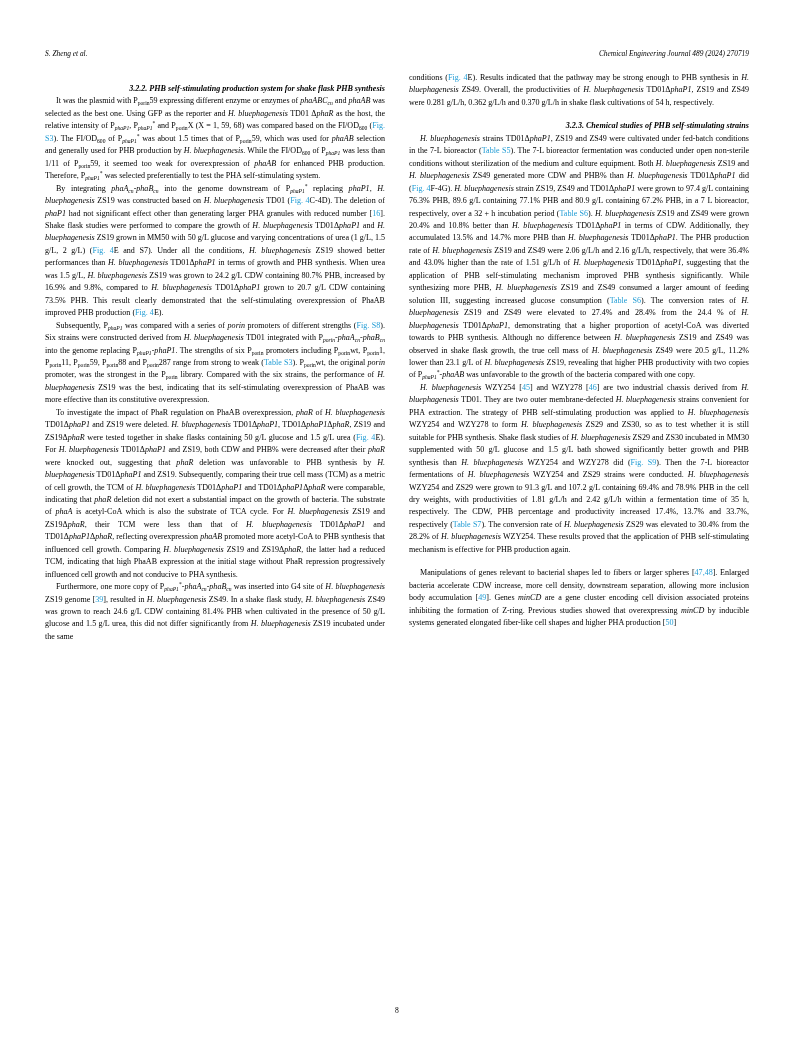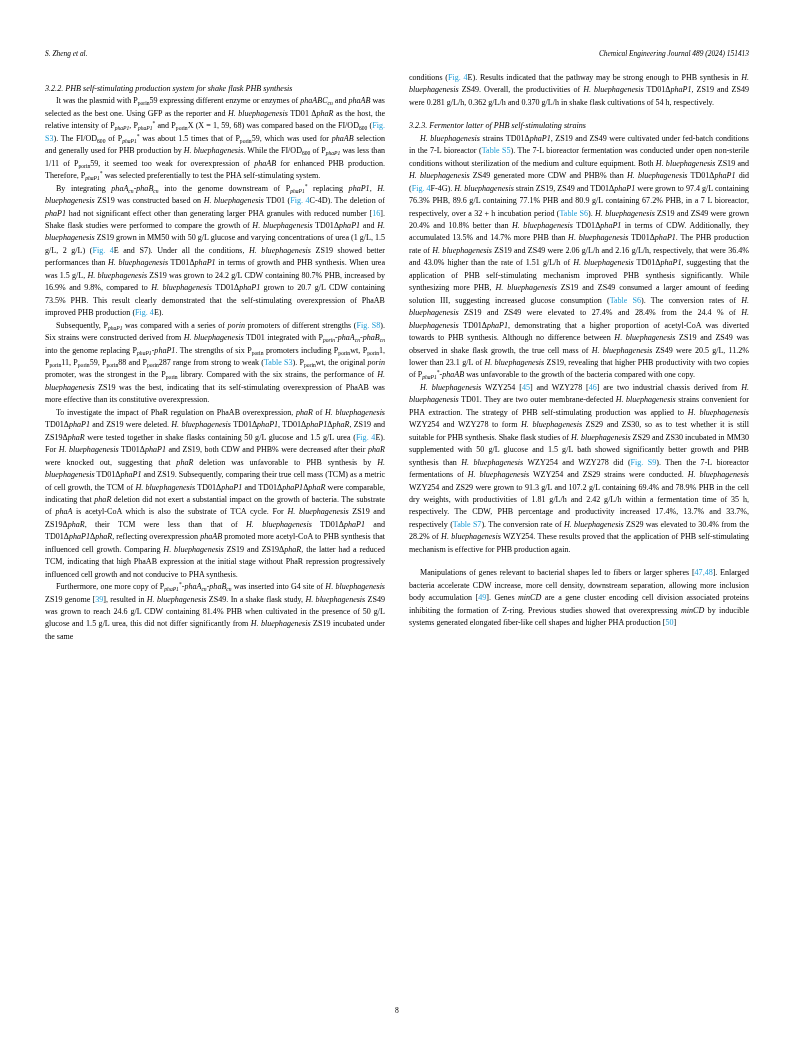--- a/index.html
+++ b/index.html
@@ -60,22 +60,22 @@
     text-justify: inter-word;
     hyphens: manual;
     text-indent: 11px;
   }
   p.para.noindent { text-indent: 0; }
   h4.sec {
     margin: 0;
     font-size: 8.1px;
     line-height: 12.45px;
     font-style: italic;
-    font-weight: normal;
-    text-align: left;
+    font-weight: bold;
+    text-align: right;
     text-indent: 0;
   }
   .sp-before-head { height: 11px; }
   .sp-after-head  { height: 0px; }
 
   i, .it { font-style: italic; }
   .ref { color: #1f9bd4; }
   sub {
     font-size: 5.6px;
     line-height: 0;
@@ -95,39 +95,39 @@
     font-size: 7.6px;
   }
 </style>
 </head>
 <body>
 
 <div class="page">
 
   <div class="runhead">
     <span class="runhead-left">S. Zheng et al.</span>
-    <span class="runhead-right">Chemical Engineering Journal 489 (2024) 151413</span>
+    <span class="runhead-right">Chemical Engineering Journal 489 (2024) 270719</span>
   </div>
 
   <div class="columns">
 
     <div class="col">
       <div class="sp-before-head"></div>
       <h4 class="sec">3.2.2. PHB self-stimulating production system for shake flask PHB synthesis</h4>
       <p class="para">It was the plasmid with P<sub>porin</sub>59 expressing different enzyme or enzymes of <i>phaABC</i><sub><i>cn</i></sub> and <i>phaAB</i> was selected as the best one. Using GFP as the reporter and <i>H. bluephagenesis</i> TD01 Δ<i>phaR</i> as the host, the relative intensity of P<sub><i>phaP1</i></sub>, P<sub><i>phaP1</i></sub><sup>*</sup> and P<sub>porin</sub>X (X = 1, 59, 68) was compared based on the FI/OD<sub>600</sub> (<span class="ref">Fig. S3</span>). The FI/OD<sub>600</sub> of P<sub><i>phaP1</i></sub><sup>*</sup> was about 1.5 times that of P<sub>porin</sub>59, which was used for <i>phaAB</i> selection and generally used for PHB production by <i>H. bluephagenesis</i>. While the FI/OD<sub>600</sub> of P<sub><i>phaP1</i></sub> was less than 1/11 of P<sub>porin</sub>59, it seemed too weak for overexpression of <i>phaAB</i> for enhanced PHB production. Therefore, P<sub><i>phaP1</i></sub><sup>*</sup> was selected preferentially to test the PHA self-stimulating system.</p>
       <p class="para">By integrating <i>phaA</i><sub><i>cn</i></sub>-<i>phaB</i><sub><i>cn</i></sub> into the genome downstream of P<sub><i>phaP1</i></sub><sup>*</sup> replacing <i>phaP1</i>, <i>H. bluephagenesis</i> ZS19 was constructed based on <i>H. bluephagenesis</i> TD01 (<span class="ref">Fig. 4</span>C-4D). The deletion of <i>phaP1</i> had not significant effect other than generating larger PHA granules with reduced number [<span class="ref">16</span>]. Shake flask studies were performed to compare the growth of <i>H. bluephagenesis</i> TD01Δ<i>phaP1</i> and <i>H. bluephagenesis</i> ZS19 grown in MM50 with 50 g/L glucose and varying concentrations of urea (1 g/L, 1.5 g/L, 2 g/L) (<span class="ref">Fig. 4</span>E and S7). Under all the conditions, <i>H. bluephagenesis</i> ZS19 showed better performances than <i>H. bluephagenesis</i> TD01Δ<i>phaP1</i> in terms of growth and PHB synthesis. When urea was 1.5 g/L, <i>H. bluephagenesis</i> ZS19 was grown to 24.2 g/L CDW containing 80.7% PHB, increased by 16.9% and 9.8%, compared to <i>H. bluephagenesis</i> TD01Δ<i>phaP1</i> grown to 20.7 g/L CDW containing 73.5% PHB. This result clearly demonstrated that the self-stimulating overexpression of PhaAB improved PHB production (<span class="ref">Fig. 4</span>E).</p>
       <p class="para">Subsequently, P<sub><i>phaP1</i></sub> was compared with a series of <i>porin</i> promoters of different strengths (<span class="ref">Fig. S8</span>). Six strains were constructed derived from <i>H. bluephagenesis</i> TD01 integrated with P<sub><i>porin</i></sub>-<i>phaA</i><sub><i>cn</i></sub>-<i>phaB</i><sub><i>cn</i></sub> into the genome replacing P<sub><i>phaP1</i></sub>-<i>phaP1</i>. The strengths of six P<sub>porin</sub> promoters including P<sub>porin</sub>wt, P<sub>porin</sub>1, P<sub>porin</sub>11, P<sub>porin</sub>59, P<sub>porin</sub>88 and P<sub>porin</sub>287 range from strong to weak (<span class="ref">Table S3</span>). P<sub>porin</sub>wt, the original <i>porin</i> promoter, was the strongest in the P<sub>porin</sub> library. Compared with the six strains, the performance of <i>H. bluephagenesis</i> ZS19 was the best, indicating that its self-stimulating overexpression of PhaAB was more effective than its constitutive overexpression.</p>
       <p class="para">To investigate the impact of PhaR regulation on PhaAB overexpression, <i>phaR</i> of <i>H. bluephagenesis</i> TD01Δ<i>phaP1</i> and ZS19 were deleted. <i>H. bluephagenesis</i> TD01Δ<i>phaP1</i>, TD01Δ<i>phaP1</i>Δ<i>phaR</i>, ZS19 and ZS19Δ<i>phaR</i> were tested together in shake flasks containing 50 g/L glucose and 1.5 g/L urea (<span class="ref">Fig. 4</span>E). For <i>H. bluephagenesis</i> TD01Δ<i>phaP1</i> and ZS19, both CDW and PHB% were decreased after their <i>phaR</i> were knocked out, suggesting that <i>phaR</i> deletion was unfavorable to PHB synthesis by <i>H. bluephagenesis</i> TD01Δ<i>phaP1</i> and ZS19. Subsequently, comparing their true cell mass (TCM) as a metric of cell growth, the TCM of <i>H. bluephagenesis</i> TD01Δ<i>phaP1</i> and TD01Δ<i>phaP1</i>Δ<i>phaR</i> were comparable, indicating that <i>phaR</i> deletion did not exert a substantial impact on the growth of bacteria. The substrate of <i>phaA</i> is acetyl-CoA which is also the substrate of TCA cycle. For <i>H. bluephagenesis</i> ZS19 and ZS19Δ<i>phaR</i>, their TCM were less than that of <i>H. bluephagenesis</i> TD01Δ<i>phaP1</i> and TD01Δ<i>phaP1</i>Δ<i>phaR</i>, reflecting overexpression <i>phaAB</i> promoted more acetyl-CoA to PHB synthesis that influenced cell growth. Comparing <i>H. bluephagenesis</i> ZS19 and ZS19Δ<i>phaR</i>, the latter had a reduced TCM, indicating that high PhaAB expression at the initial stage without PhaR repression progressively influenced cell growth and not conducive to PHA synthesis.</p>
       <p class="para">Furthermore, one more copy of P<sub><i>phaP1</i></sub><sup>*</sup>-<i>phaA</i><sub><i>cn</i></sub>-<i>phaB</i><sub><i>cn</i></sub> was inserted into G4 site of <i>H. bluephagenesis</i> ZS19 genome [<span class="ref">39</span>], resulted in <i>H. bluephagenesis</i> ZS49. In a shake flask study, <i>H. bluephagenesis</i> ZS49 was grown to reach 24.6 g/L CDW containing 81.4% PHB when cultivated in the presence of 50 g/L glucose and 1.5 g/L urea, this did not differ significantly from <i>H. bluephagenesis</i> ZS19 incubated under the same</p>
     </div>
 
     <div class="col">
       <p class="para noindent">conditions (<span class="ref">Fig. 4</span>E). Results indicated that the pathway may be strong enough to PHB synthesis in <i>H. bluephagenesis</i> ZS49. Overall, the productivities of <i>H. bluephagenesis</i> TD01Δ<i>phaP1</i>, ZS19 and ZS49 were 0.281 g/L/h, 0.362 g/L/h and 0.370 g/L/h in shake flask cultivations of 54 h, respectively.</p>
       <div class="sp-before-head"></div>
-      <h4 class="sec">3.2.3. Fermentor latter of PHB self-stimulating strains</h4>
+      <h4 class="sec">3.2.3. Chemical studies of PHB self-stimulating strains</h4>
       <p class="para"><i>H. bluephagenesis</i> strains TD01Δ<i>phaP1</i>, ZS19 and ZS49 were cultivated under fed-batch conditions in the 7-L bioreactor (<span class="ref">Table S5</span>). The 7-L bioreactor fermentation was conducted under open non-sterile conditions without sterilization of the medium and culture equipment. Both <i>H. bluephagenesis</i> ZS19 and <i>H. bluephagenesis</i> ZS49 generated more CDW and PHB% than <i>H. bluephagenesis</i> TD01Δ<i>phaP1</i> did (<span class="ref">Fig. 4</span>F-4G). <i>H. bluephagenesis</i> strain ZS19, ZS49 and TD01Δ<i>phaP1</i> were grown to 97.4 g/L containing 76.3% PHB, 89.6 g/L containing 77.1% PHB and 80.9 g/L containing 67.2% PHB, in a 7 L bioreactor, respectively, over a 32 + h incubation period (<span class="ref">Table S6</span>). <i>H. bluephagenesis</i> ZS19 and ZS49 were grown 20.4% and 10.8% better than <i>H. bluephagenesis</i> TD01Δ<i>phaP1</i> in terms of CDW. Additionally, they accumulated 13.5% and 14.7% more PHB than <i>H. bluephagenesis</i> TD01Δ<i>phaP1</i>. The PHB production rate of <i>H. bluephagenesis</i> ZS19 and ZS49 were 2.06 g/L/h and 2.16 g/L/h, respectively, that were 36.4% and 43.0% higher than the rate of 1.51 g/L/h of <i>H. bluephagenesis</i> TD01Δ<i>phaP1</i>, suggesting that the application of PHB self-stimulating mechanism improved PHB synthesis significantly. While synthesizing more PHB, <i>H. bluephagenesis</i> ZS19 and ZS49 consumed a larger amount of feeding solution III, suggesting increased glucose consumption (<span class="ref">Table S6</span>). The conversion rates of <i>H. bluephagenesis</i> ZS19 and ZS49 were elevated to 27.4% and 28.4% from the 24.4 % of <i>H. bluephagenesis</i> TD01Δ<i>phaP1</i>, demonstrating that a higher proportion of acetyl-CoA was diverted towards to PHB synthesis. Although no difference between <i>H. bluephagenesis</i> ZS19 and ZS49 was observed in shake flask growth, the true cell mass of <i>H. bluephagenesis</i> ZS49 were 20.5 g/L, 11.2% lower than 23.1 g/L of <i>H. bluephagenesis</i> ZS19, revealing that higher PHB productivity with two copies of P<sub><i>phaP1</i></sub><sup>*</sup>-<i>phaAB</i> was unfavorable to the growth of the bacteria compared with one copy.</p>
       <p class="para"><i>H. bluephagenesis</i> WZY254 [<span class="ref">45</span>] and WZY278 [<span class="ref">46</span>] are two industrial chassis derived from <i>H. bluephagenesis</i> TD01. They are two outer membrane-defected <i>H. bluephagenesis</i> strains convenient for PHA extraction. The strategy of PHB self-stimulating production was applied to <i>H. bluephagenesis</i> WZY254 and WZY278 to form <i>H. bluephagenesis</i> ZS29 and ZS30, so as to test whether it is still suitable for PHB synthesis. Shake flask studies of <i>H. bluephagenesis</i> ZS29 and ZS30 incubated in MM30 supplemented with 50 g/L glucose and 1.5 g/L bath showed significantly better growth and PHB synthesis than <i>H. bluephagenesis</i> WZY254 and WZY278 did (<span class="ref">Fig. S9</span>). Then the 7-L bioreactor fermentations of <i>H. bluephagenesis</i> WZY254 and ZS29 strains were conducted. <i>H. bluephagenesis</i> WZY254 and ZS29 were grown to 91.3 g/L and 107.2 g/L containing 69.4% and 78.9% PHB in the cell dry weights, with productivities of 1.81 g/L/h and 2.42 g/L/h within a fermentation time of 35 h, respectively. The CDW, PHB percentage and productivity increased 17.4%, 13.7% and 33.7%, respectively (<span class="ref">Table S7</span>). The conversion rate of <i>H. bluephagenesis</i> ZS29 was elevated to 30.4% from the 28.2% of <i>H. bluephagenesis</i> WZY254. These results proved that the application of PHB self-stimulating mechanism is effective for PHB production again.</p>
       <div class="sp-before-head"></div>
       <div class="sp-after-head"></div>
       <p class="para">Manipulations of genes relevant to bacterial shapes led to fibers or larger spheres [<span class="ref">47,48</span>]. Enlarged bacteria accelerate CDW increase, more cell density, downstream separation, allowing more inclusion body accumulation [<span class="ref">49</span>]. Genes <i>minCD</i> are a gene cluster encoding cell division associated proteins inhibiting the formation of Z-ring. Previous studies showed that overexpressing <i>minCD</i> by inducible systems generated elongated fiber-like cell shapes and higher PHA production [<span class="ref">50</span>]</p>
     </div>
 
   </div>
 
   <div class="pnum">8</div>

